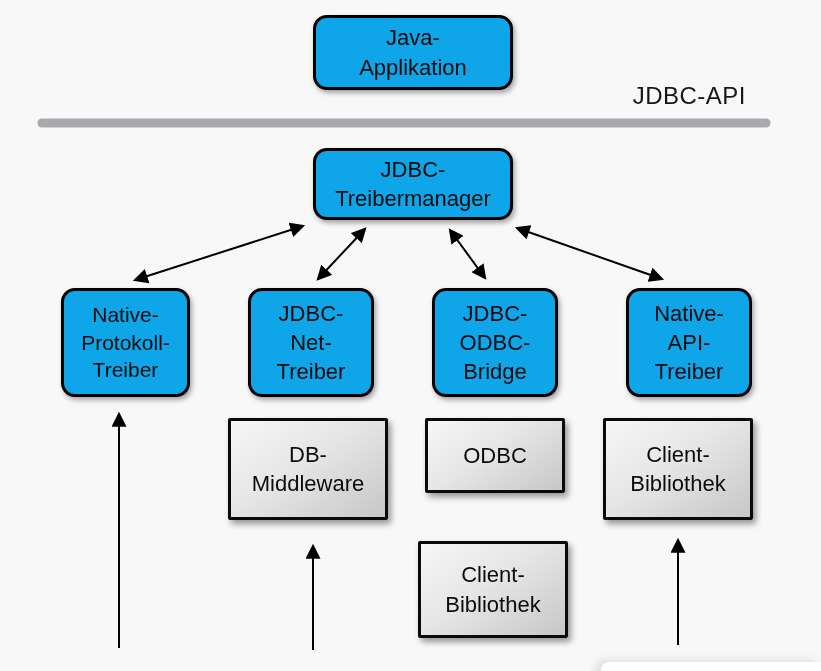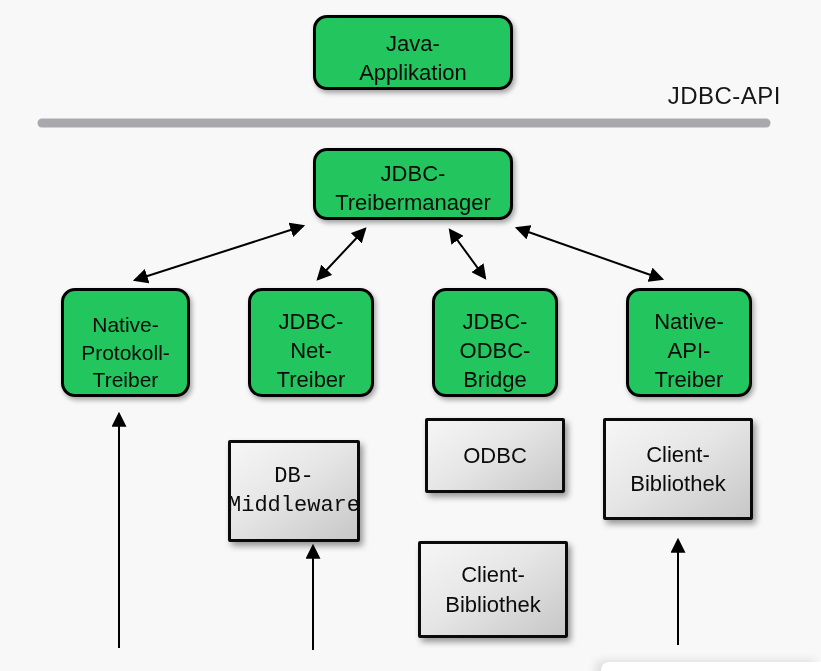--- a/index.html
+++ b/index.html
@@ -27,37 +27,36 @@
     align-items: center;
     justify-content: center;
     text-align: center;
     color: #0b0b0b;
     font-size: 22px;
     line-height: 1.32;
   }
   .node span { white-space: pre-line; }
 
   .node.white {
-    background: #22c55e;
+    background: #0ea5e9;
     border: 3.5px solid #000;
     border-radius: 14px;
     box-shadow: 2px 3px 5px rgba(0,0,0,0.35);
-    align-items: flex-end;
   }
 
   .node.gray {
     background: linear-gradient(145deg, #f6f6f6 0%, #e6e6e6 45%, #c7c7c7 100%);
     border: 3.5px solid #0a0a0a;
     border-radius: 2px;
     box-shadow: 3px 4px 6px rgba(0,0,0,0.40);
   }
 
   .api-label {
     position: absolute;
-    left: 571px;
+    left: 536px;
     top: 82px;
     width: 210px;
     text-align: right;
     font-size: 24px;
     color: #161616;
     letter-spacing: 0.5px;
   }
 
   .partial-box {
     position: absolute;
@@ -70,21 +69,21 @@
     box-shadow: -6px -2px 8px rgba(0,0,0,0.10);
   }
 
   
   #n-java        { left:313px; top:15px;  width:200px; height:75px; }
   #n-manager     { left:313px; top:148px; width:200px; height:72px; }
   #n-nativeproto { left:61px;  top:288px; width:129px; height:109px; font-size:21px; }
   #n-net         { left:248px; top:288px; width:126px; height:109px; }
   #n-odbcbridge  { left:432px; top:288px; width:126px; height:109px; }
   #n-nativeapi   { left:626px; top:288px; width:126px; height:109px; }
-  #n-middleware  { left:228px; top:440px; width:132px; height:102px;font-family:Liberation Mono, monospace; }
+  #n-middleware  { left:228px; top:418px; width:160px; height:102px; }
   #n-odbc        { left:425px; top:418px; width:140px; height:75px; }
   #n-clientlib-r { left:603px; top:418px; width:150px; height:102px; }
   #n-clientlib-m { left:418px; top:541px; width:150px; height:97px; }
 </style>
 </head>
 <body>
 
 <div class="canvas">
 
   <svg class="overlay" viewBox="0 0 821 671">

